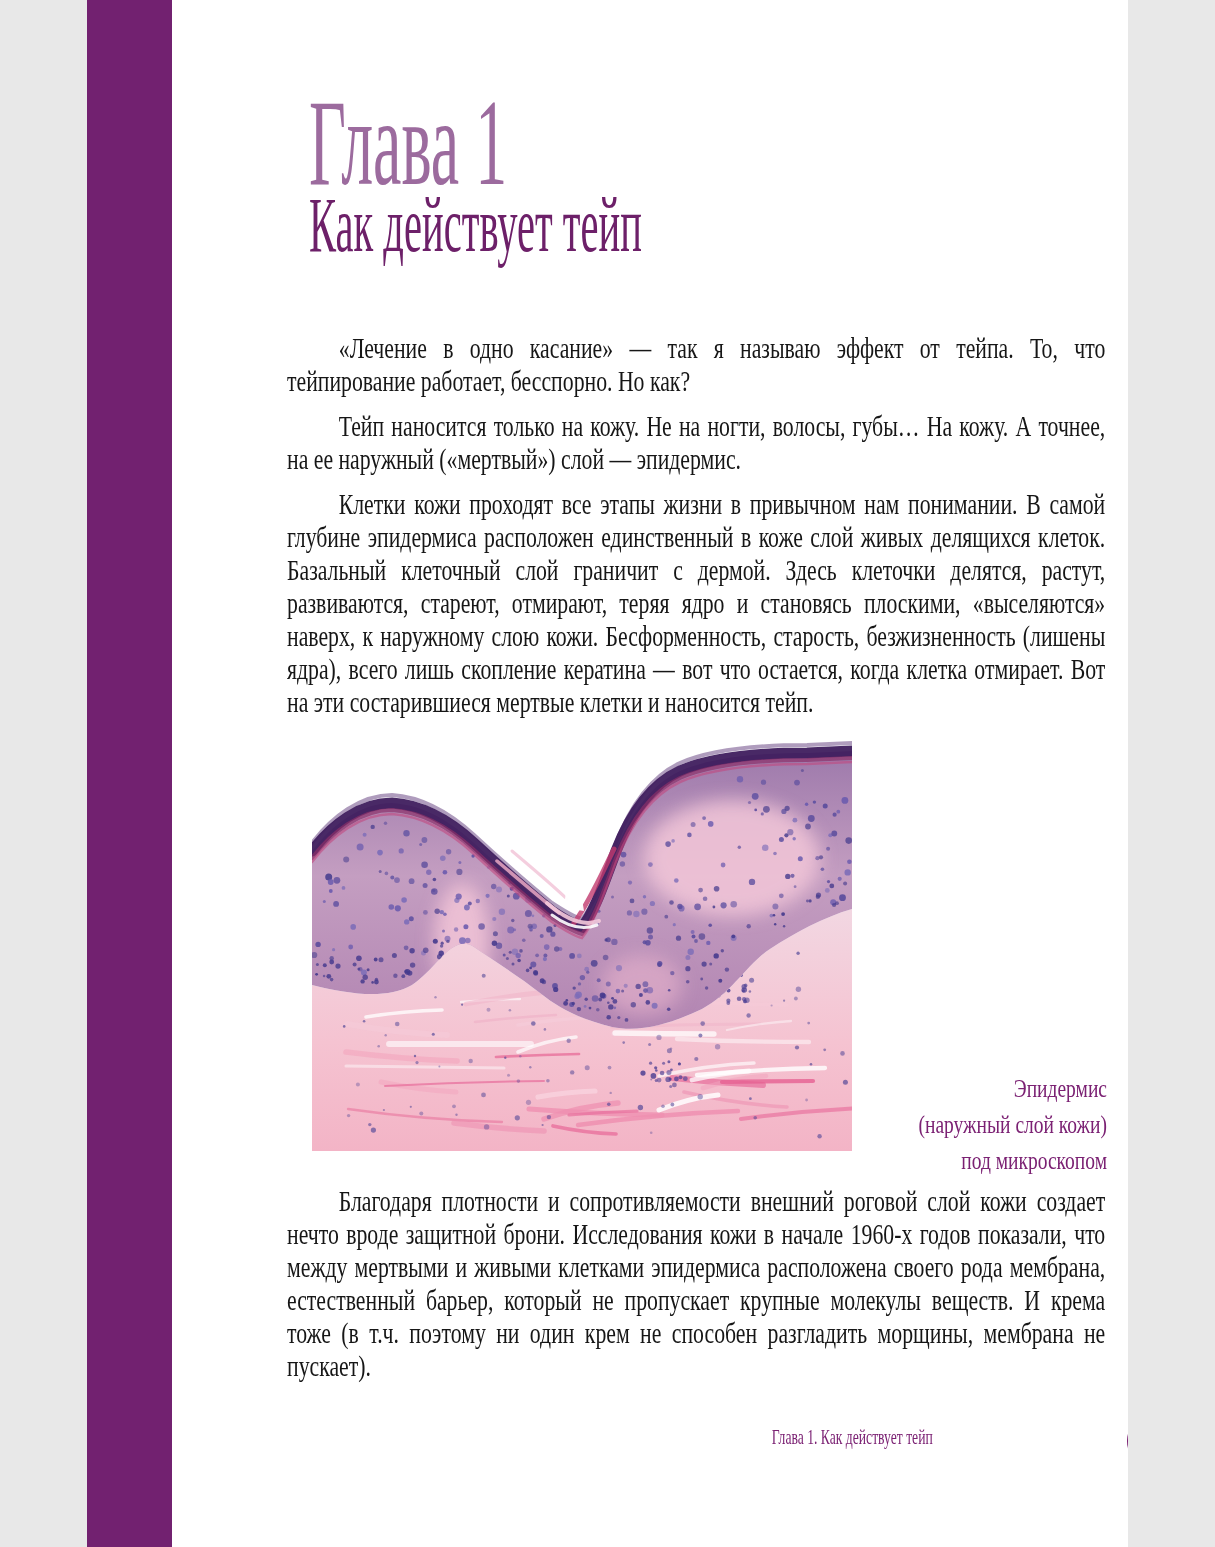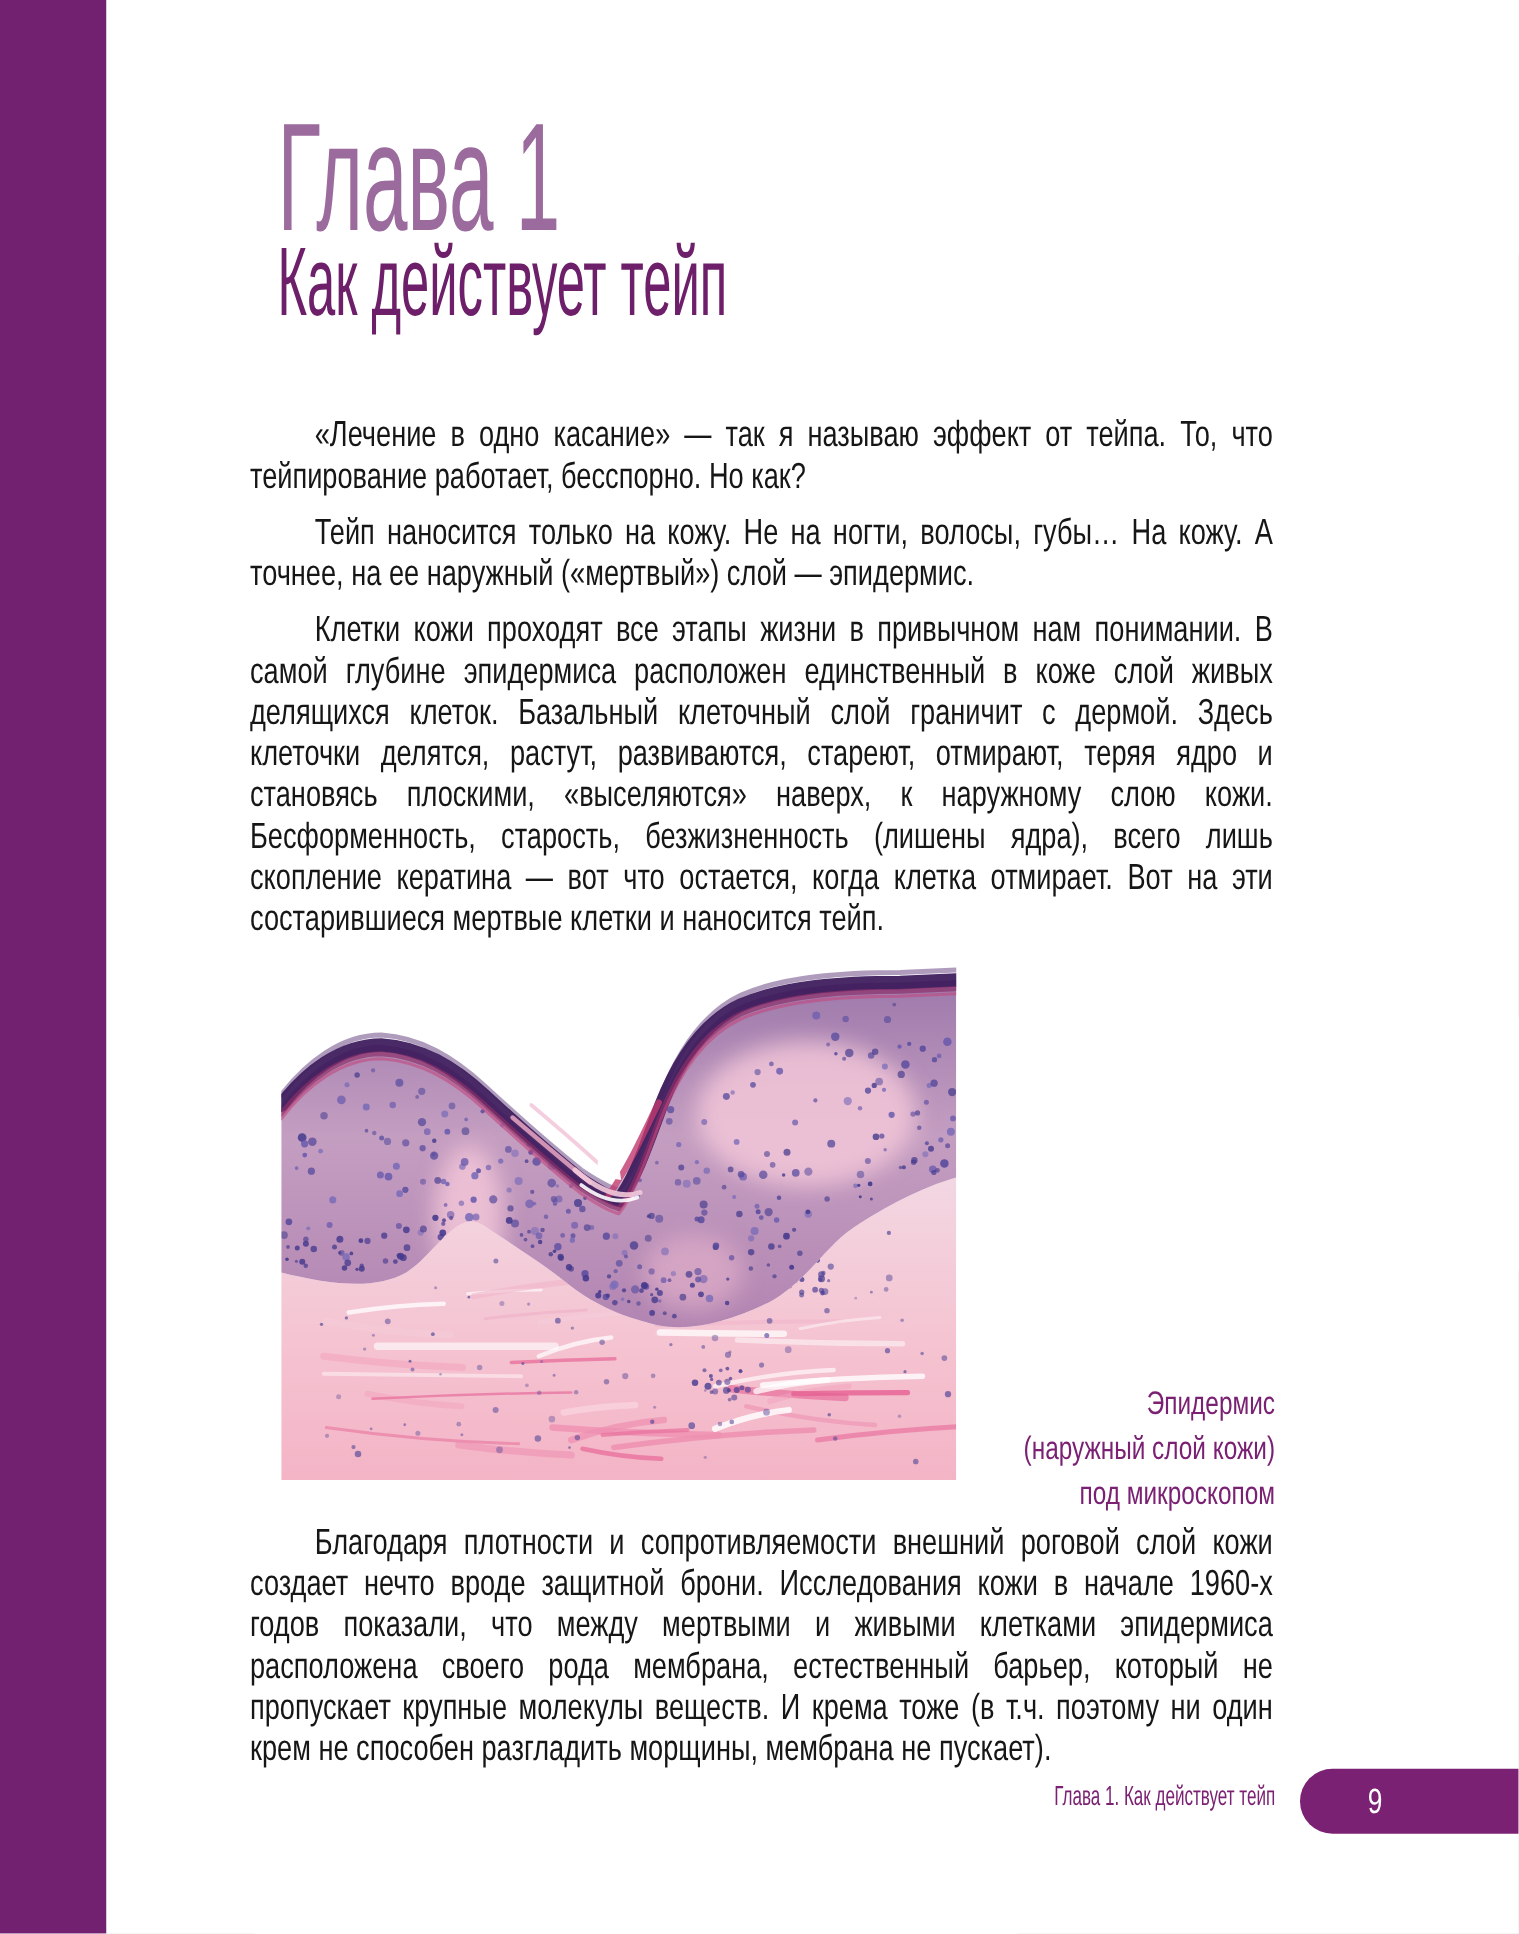--- a/index.html
+++ b/index.html
@@ -1,19 +1,19 @@
 <!DOCTYPE html>
 <html lang="ru"><head>
 <meta charset="utf-8">
 <style>
   html,body{margin:0;padding:0;background:#e8e8e8;}
   .page{
-    position:relative; width:1215px; height:1547px; margin:0 auto;
+    position:relative; width:1041px; height:1547px; margin:0 auto;
     background:#ffffff; overflow:hidden;
-    font-family:Liberation Sans, sans-serif; color:#1a1a1a;
+    font-family:Liberation Serif, serif; color:#1a1a1a;
   }
   .sidebar{
     position:absolute; left:0; top:0; width:85px; height:1547px;
     background:#722170;
   }
   
   .condense{ transform:scaleX(0.75); transform-origin:0 0; }
   .chapter-label{
     position:absolute; left:222px; top:81px;
     font-size:123px; line-height:1; font-weight:400; white-space:nowrap;

